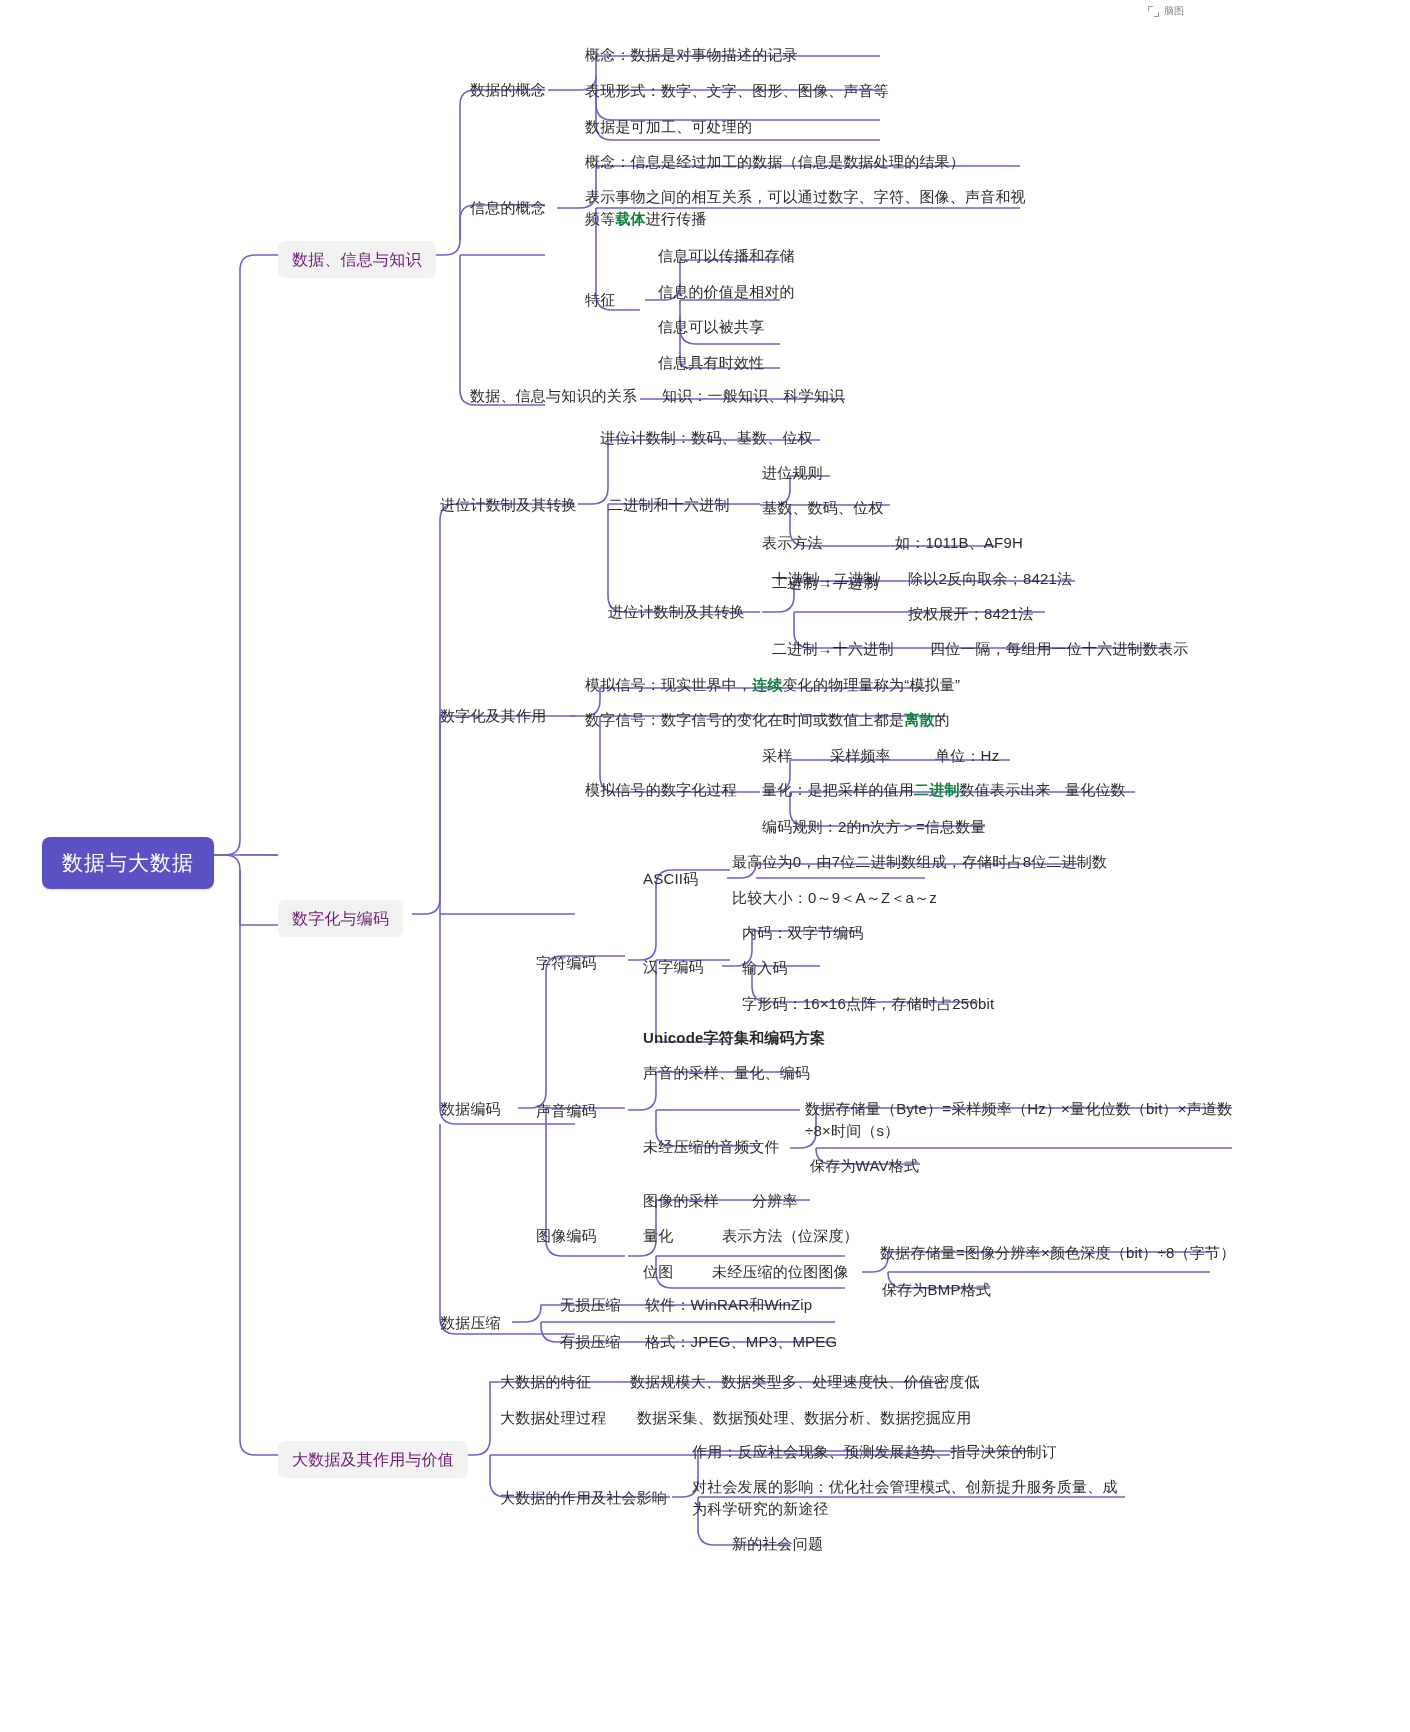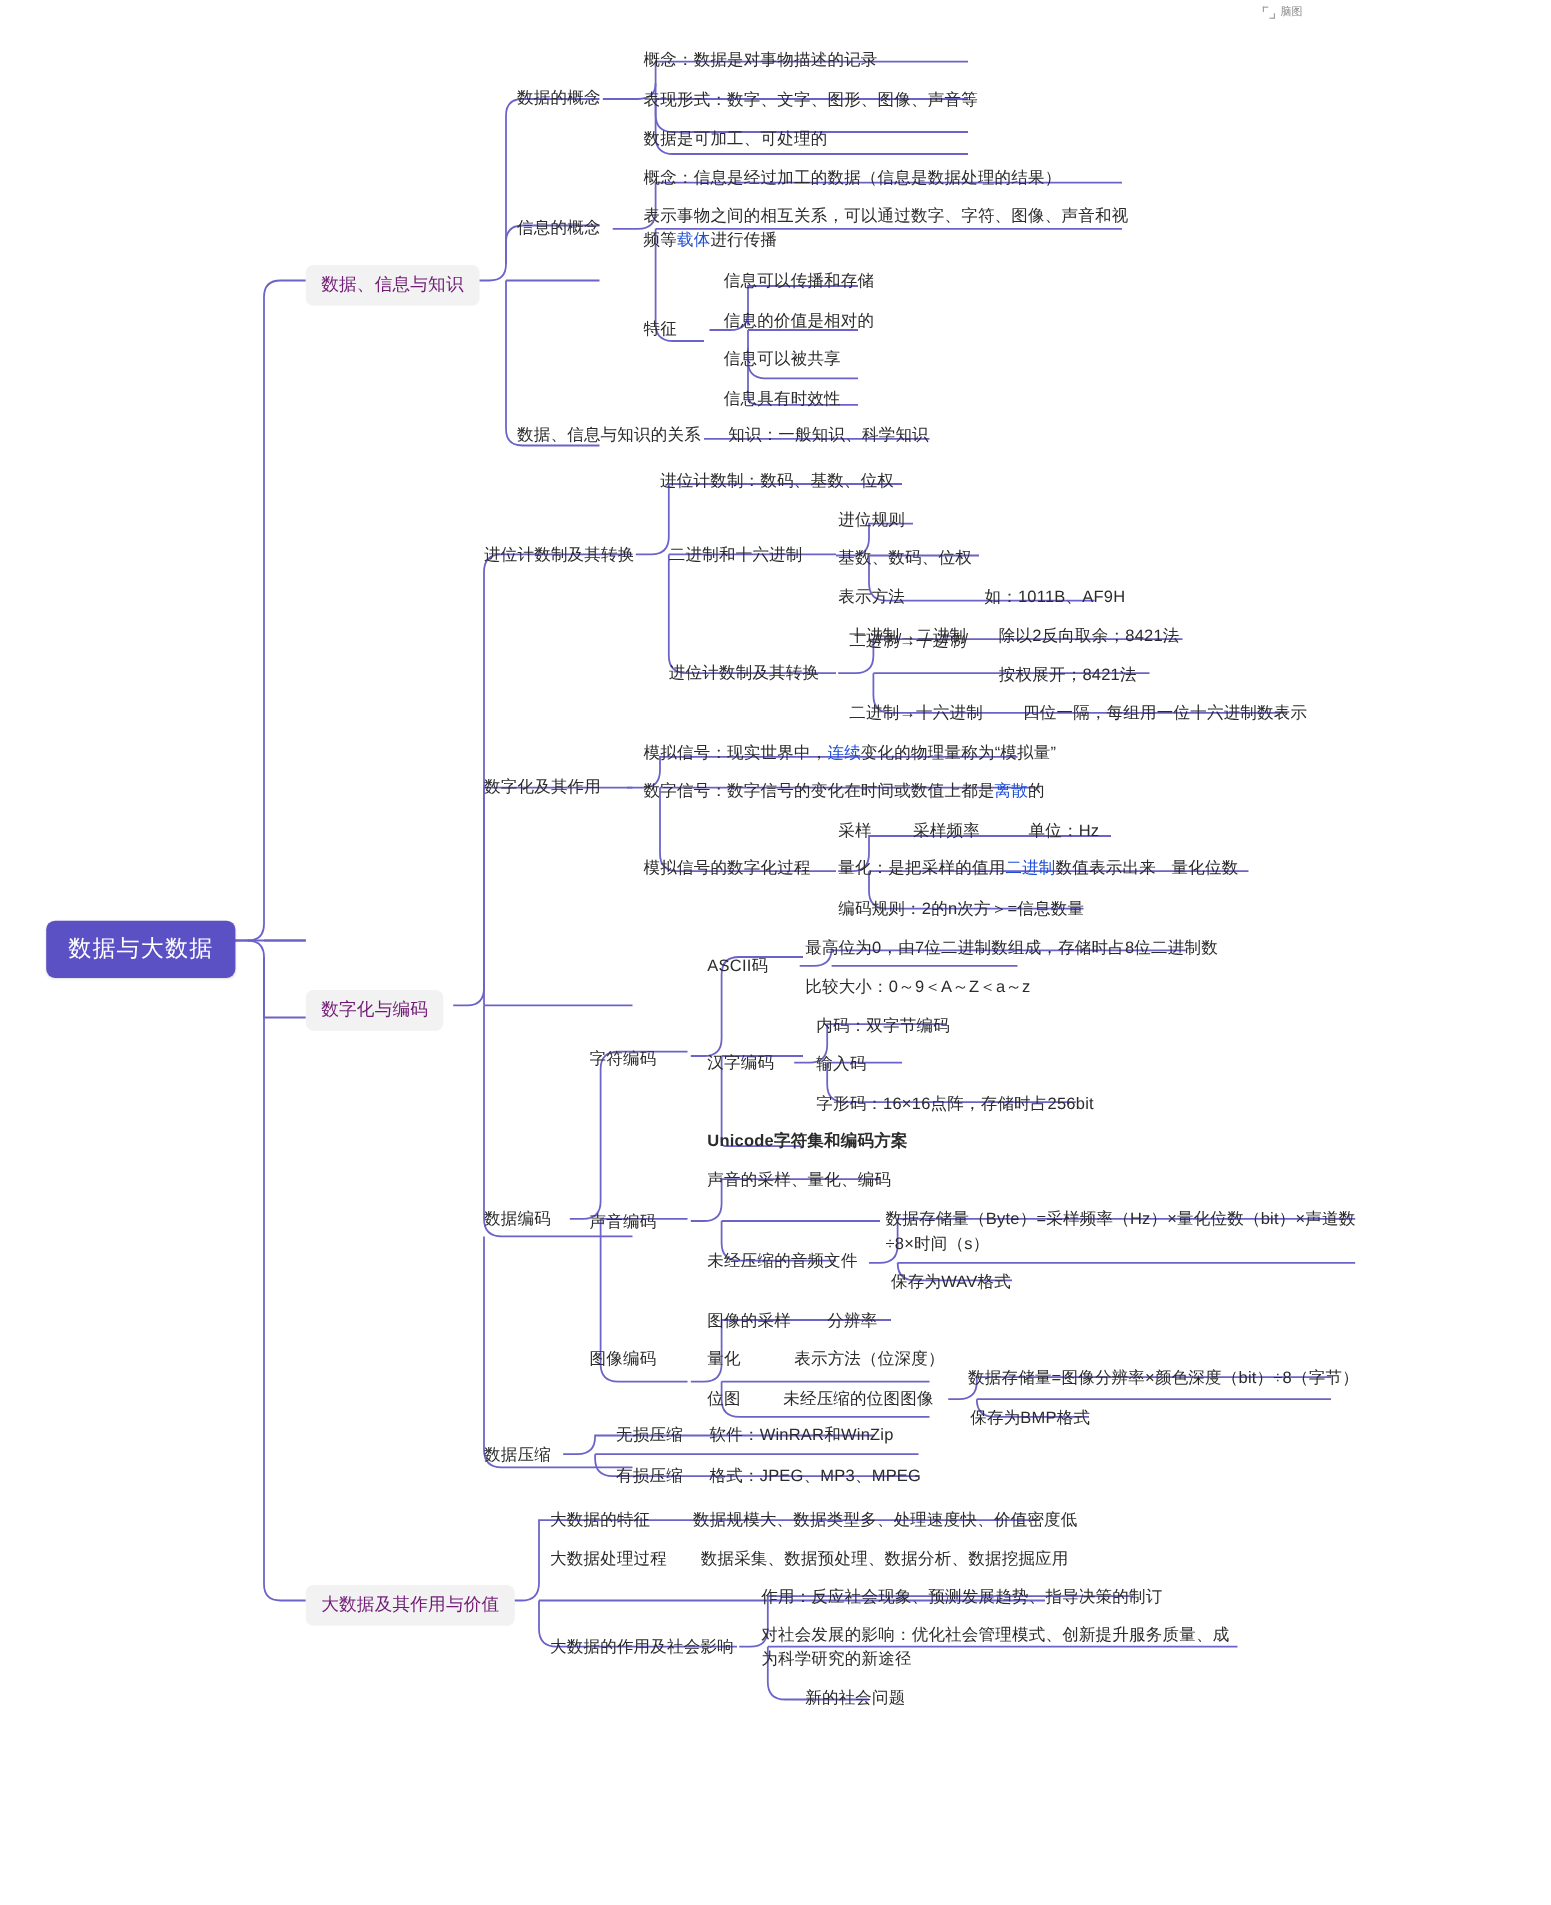--- a/index.html
+++ b/index.html
@@ -16,21 +16,21 @@
   }
   .node.wrap{white-space:normal;}
   .root{
     background:#5b51c4;color:#ffffff;border-radius:8px;
     padding:11px 20px;font-size:21px;font-weight:400;letter-spacing:1px;
     box-shadow:0 1px 2px rgba(0,0,0,.12);
   }
   .l1{
     background:#f2f2f2;border-radius:7px;padding:7px 14px;font-size:16px;color:#701a75;
   }
-  .hl{color:#1d4ed8;}
+  .hl{color:#15803d;font-weight:bold;}
   .topbar{
     position:absolute;right:10px;top:4px;display:flex;align-items:center;gap:5px;
     font-size:10px;color:#8a8a8a;
   }
   .topbar .ic{
     display:inline-block;width:11px;height:11px;position:relative;
   }
   .topbar .ic:before,.topbar .ic:after{
     content:"";position:absolute;width:4px;height:4px;border:1.2px solid #9a9a9a;
   }

